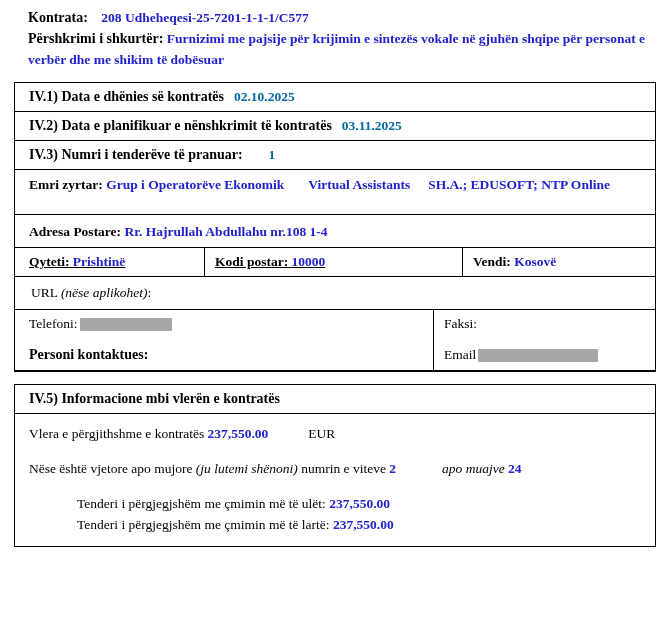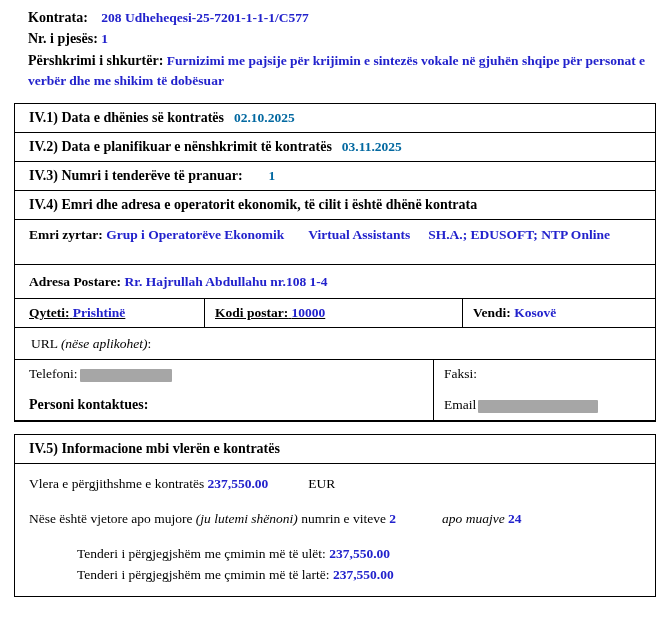--- a/index.html
+++ b/index.html
@@ -154,47 +154,40 @@
 </head>
 <body>
 
 <div class="page">
 
   <div class="hdr">
     <div class="hdr-row">
       <span class="hdr-label">Kontrata:</span>
       <span class="hdr-val hdr-val-ind">208 Udheheqesi-25-7201-1-1-1/C577</span>
     </div>
-    <div class="hdr-row">
-      <span class="hdr-label">Nr. i pjesës</span><span class="hdr-label">:</span>
-      <span class="hdr-val">1</span>
-    </div>
     <div class="hdr-row desc-wrap">
       <span class="hdr-label">Përshkrimi i shkurtër</span><span class="hdr-label">:</span>
       <span class="desc-text">Furnizimi me pajsije për krijimin e sintezës vokale në gjuhën shqipe për personat e verbër dhe me shikim të dobësuar</span>
     </div>
   </div>
 
   <div class="box sec1">
 
     <div class="line pad row-title">
       <span>IV.1) Data e dhënies së kontratës</span><span class="v">02.10.2025</span>
     </div>
 
     <div class="line pad row-title">
       <span>IV.2) Data e planifikuar e nënshkrimit të kontratës</span><span class="v">03.11.2025</span>
     </div>
 
     <div class="line pad row-title">
       <span>IV.3) Numri i tenderëve të pranuar:</span><span class="v" style="margin-left:26px;">1</span>
     </div>
 
-    <div class="line pad row-title">
-      <span>IV.4) Emri dhe adresa e operatorit ekonomik, të cilit i është dhënë kontrata</span>
-    </div>
 
     <div class="line nm-line">
       <span class="nm-label">Emri zyrtar</span><span class="nm-label">:</span>
       <span class="blue bold">Grup i Operatorëve Ekonomik</span><span class="gap-md"></span><span class="blue bold">Virtual Assistants</span><span class="gap-sm"></span><span class="blue bold">SH.A.; EDUSOFT; NTP Online</span>
     </div>
 
     <div class="line nm-line" style="padding-top:7px;padding-bottom:6px;">
       <span class="nm-label">Adresa Postare:</span>
       <span class="blue bold">Rr. Hajrullah Abdullahu nr.108 1-4</span>
     </div>

